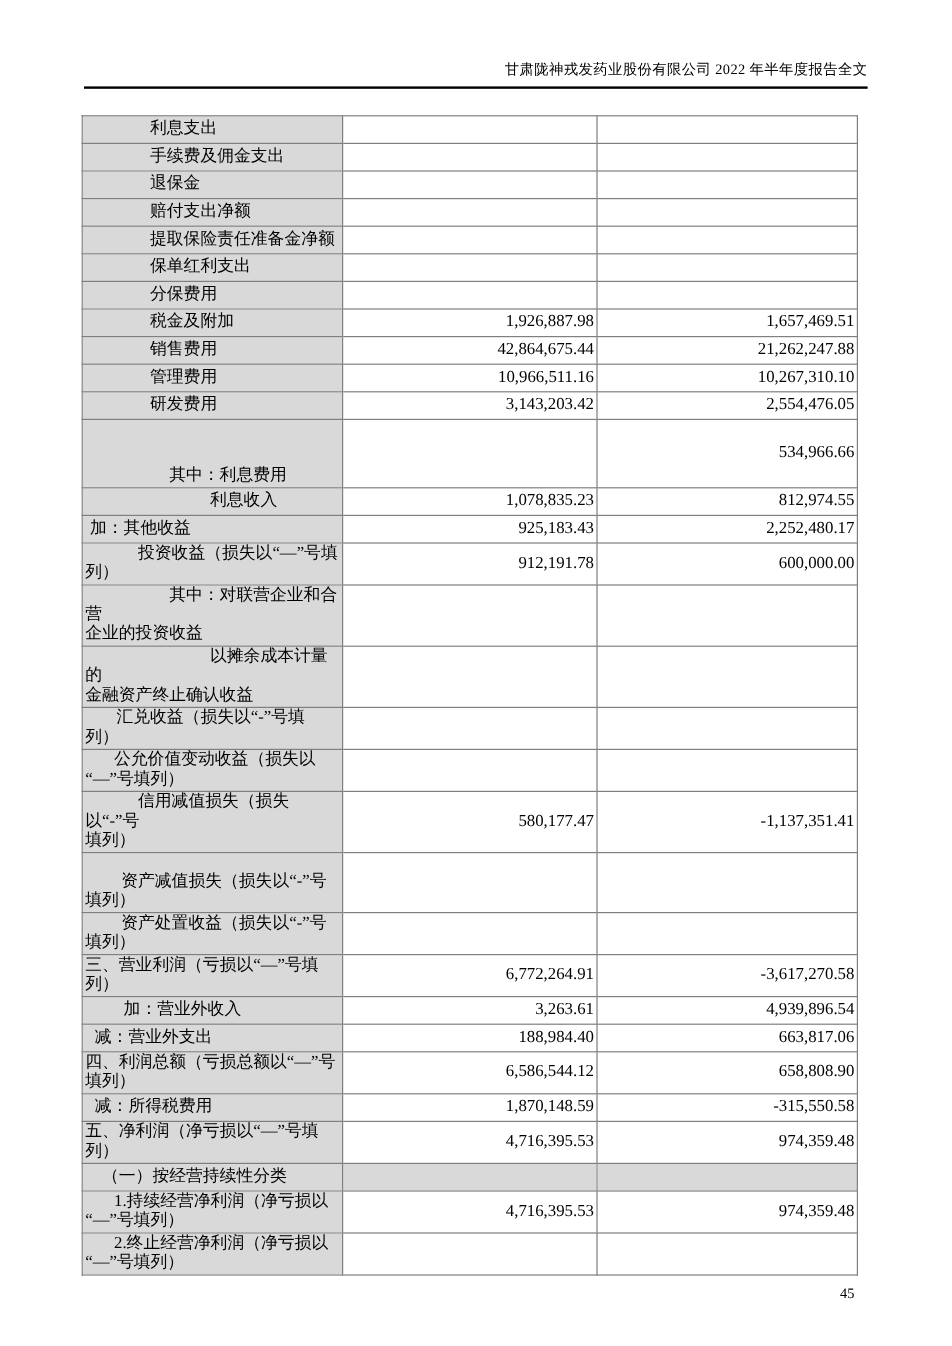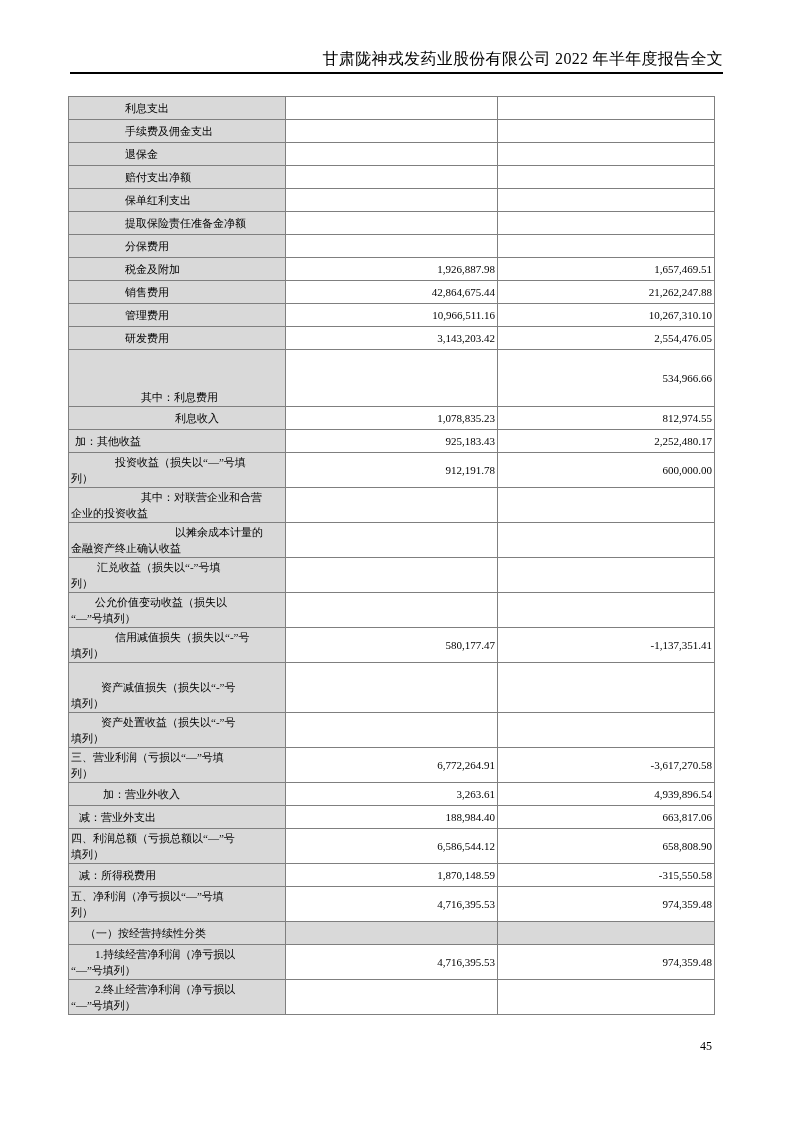--- a/index.html
+++ b/index.html
@@ -15,34 +15,34 @@
     font-family: "Liberation Serif", "DejaVu Serif", serif;
     color: #000000;
     overflow: hidden;
   }
   .page-header {
     position: absolute;
     left: 70px;
     top: 50px;
     width: 653px;
     text-align: right;
-    font-size: 16px;
+    font-size: 12px;
     line-height: 17px;
     letter-spacing: 0.3px;
     padding-bottom: 5px;
     border-bottom: 2px solid #000000;
   }
   table.fin-table {
     position: absolute;
     left: 68px;
     top: 96px;
     width: 646px;
     border-collapse: collapse;
     table-layout: fixed;
-    font-size: 11px;
+    font-size: 14px;
   }
   table.fin-table td {
     border: 1px solid #7f7f7f;
     height: 20px;
     vertical-align: middle;
     padding: 1px 2px;
     line-height: 16px;
     overflow: hidden;
   }
   td.label-cell {
@@ -56,21 +56,21 @@
     background: #ffffff;
     text-align: right;
     padding-right: 5px;
     font-variant-numeric: tabular-nums;
   }
   tr.shaded td.value-cell {
     background: #d9d9d9;
   }
   .page-number {
     position: absolute;
-    top: 1039px;
+    top: 1071px;
     left: 693px;
     width: 26px;
     text-align: center;
     font-size: 12px;
   }
 </style>
 </head>
 <body>
 
 <div class="page">
@@ -109,28 +109,28 @@
         </tr>
         <tr>
           <td class="label-cell">
             <div class="label-text" style="text-indent: 54px;">赔付支出净额</div>
           </td>
           <td class="value-cell"></td>
           <td class="value-cell"></td>
         </tr>
         <tr>
           <td class="label-cell">
+            <div class="label-text" style="text-indent: 54px;">提取保险责任准备金净额</div>
+          </td>
+          <td class="value-cell"></td>
+          <td class="value-cell"></td>
+        </tr>
+        <tr>
+          <td class="label-cell">
             <div class="label-text" style="text-indent: 54px;">保单红利支出</div>
-          </td>
-          <td class="value-cell"></td>
-          <td class="value-cell"></td>
-        </tr>
-        <tr>
-          <td class="label-cell">
-            <div class="label-text" style="text-indent: 54px;">提取保险责任准备金净额</div>
           </td>
           <td class="value-cell"></td>
           <td class="value-cell"></td>
         </tr>
         <tr>
           <td class="label-cell">
             <div class="label-text" style="text-indent: 54px;">分保费用</div>
           </td>
           <td class="value-cell"></td>
           <td class="value-cell"></td>

